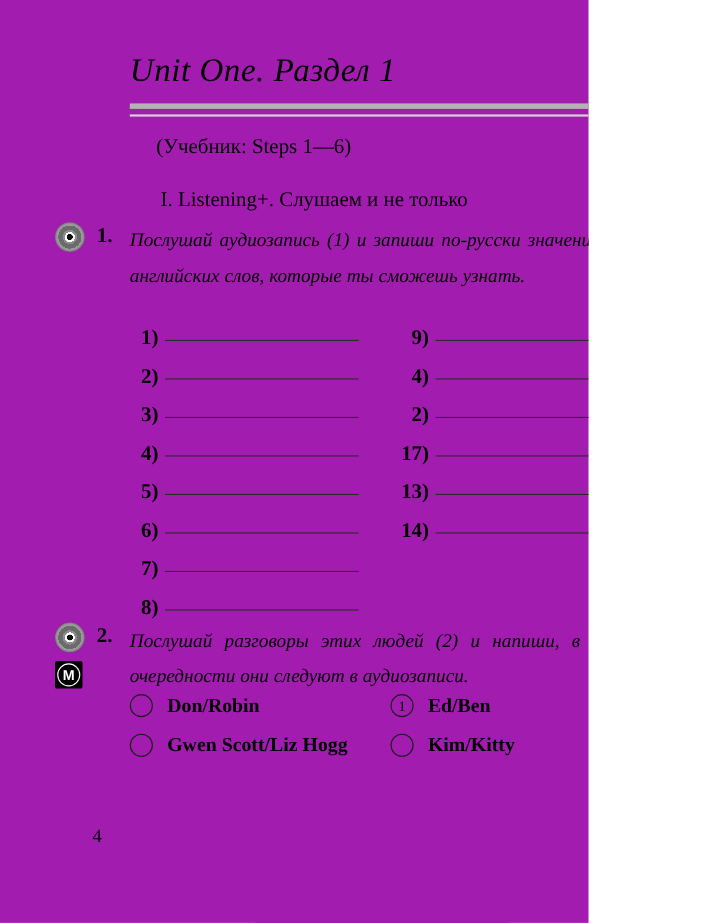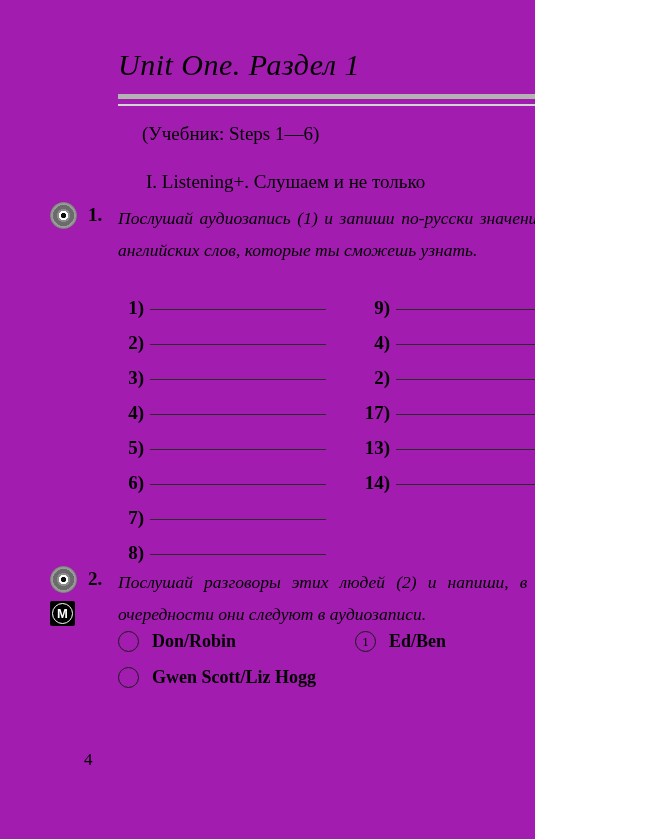--- a/index.html
+++ b/index.html
@@ -341,18 +341,22 @@
         <span class="opt-circle"></span>
         <span class="opt-label">Gwen Scott/Liz Hogg</span>
       </div>
     </div>
 
     <div class="opt-col opt-col-right">
       <div class="opt-row">
         <span class="opt-circle">1</span>
         <span class="opt-label">Ed/Ben</span>
       </div>
+      <div class="opt-row">
+        <span class="opt-circle"></span>
+        <span class="opt-label">Kim/Kitty</span>
+      </div>
     </div>
   </div>
 
   <div class="page-number">4</div>
 
 </div>
 
 </body></html>

